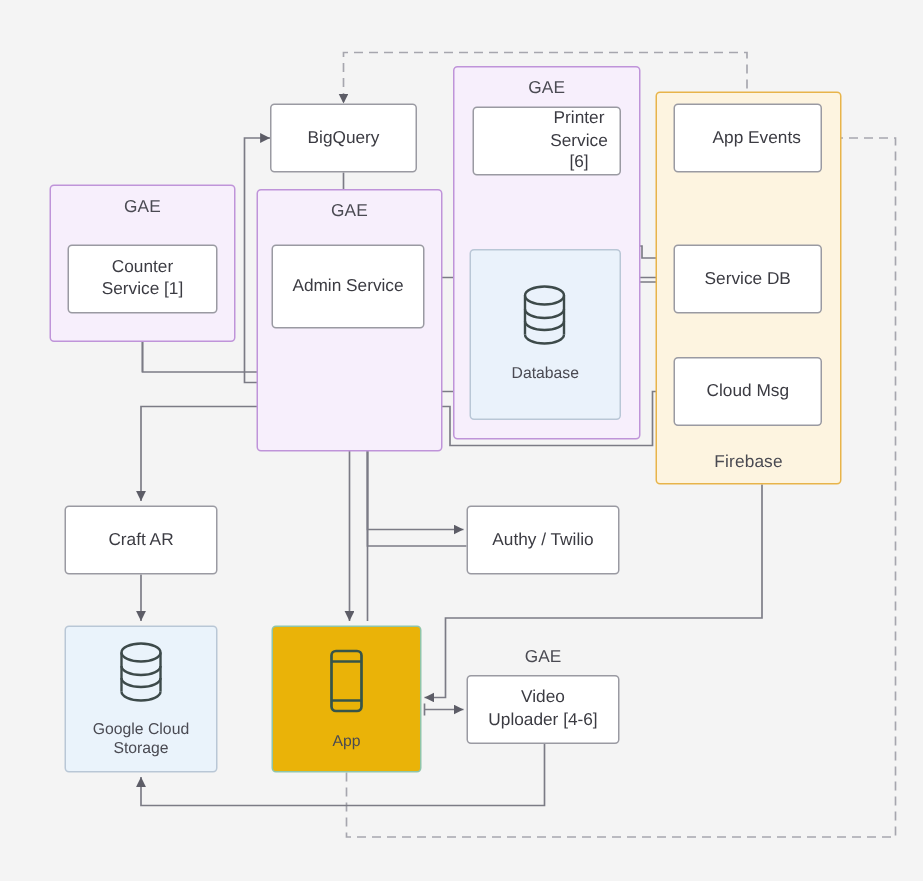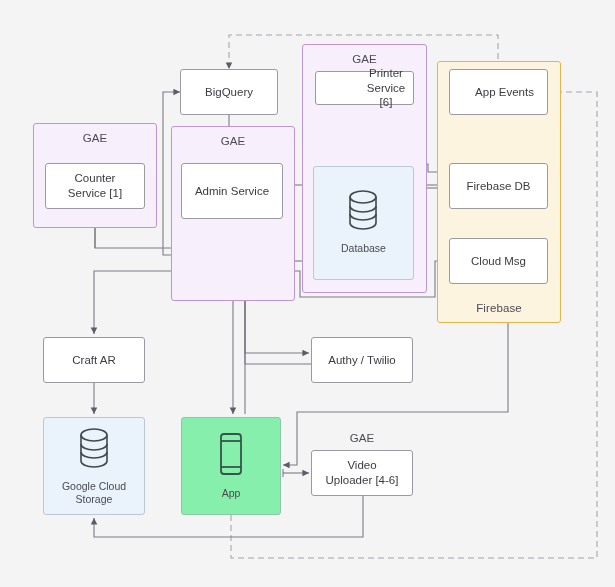--- a/index.html
+++ b/index.html
@@ -75,21 +75,21 @@
     border: 1px solid #b9c7d6;
     justify-content: flex-start;
     padding-top: 0;
   }
   .node.store {
     background: #eaf3fb;
     border: 1px solid #b9c7d6;
     justify-content: center;
   }
   .node.app {
-    background: #86efac;
+    background: #eab308;
     border: 1px solid #8fc5a9;
     justify-content: center;
   }
   .node .glyph {
     display: block;
     margin: 0 auto;
   }
   .node .caption {
     display: block;
     margin-top: 6px;
@@ -232,21 +232,21 @@
   <div class="node" style="left:45px; top:163px; width:100px; height:46px;">
     <span>Counter</span>
     <span>Service [1]</span>
   </div>
 
   <div class="node" style="left:181px; top:163px; width:102px; height:56px;">
     <span>Admin Service</span>
   </div>
 
 
-  <div class="node" style="left:315px; top:71px; width:99px; height:34px;padding-left:47px;">
+  <div class="node" style="left:315px; top:71px; width:99px; height:46px;padding-left:47px;">
     <span>Printer</span>
     <span>Service [6]</span>
   </div>
 
   <div class="node tall-db" style="left:313px; top:166px; width:101px; height:114px;">
     <div class="db-inner">
       <span class="glyph">
         <svg width="40" height="44" viewBox="0 0 40 44" fill="none" stroke="#3d4a4a" stroke-width="1.6">
           <ellipse cx="20" cy="9" rx="13" ry="6"></ellipse>
           <path d="M7,9 L7,35"></path>
@@ -258,21 +258,21 @@
       </span>
       <span class="caption">Database</span>
     </div>
   </div>
 
   <div class="node" style="left:449px; top:69px; width:99px; height:46px;padding-left:16px;">
     <span>App Events</span>
   </div>
 
   <div class="node" style="left:449px; top:163px; width:99px; height:46px;">
-    <span>Firebase DB</span>
+    <span>Service DB</span>
   </div>
 
   <div class="node" style="left:449px; top:238px; width:99px; height:46px;">
     <span>Cloud Msg</span>
   </div>
 
   <div class="node" style="left:43px; top:337px; width:102px; height:46px;">
     <span>Craft AR</span>
   </div>
 

